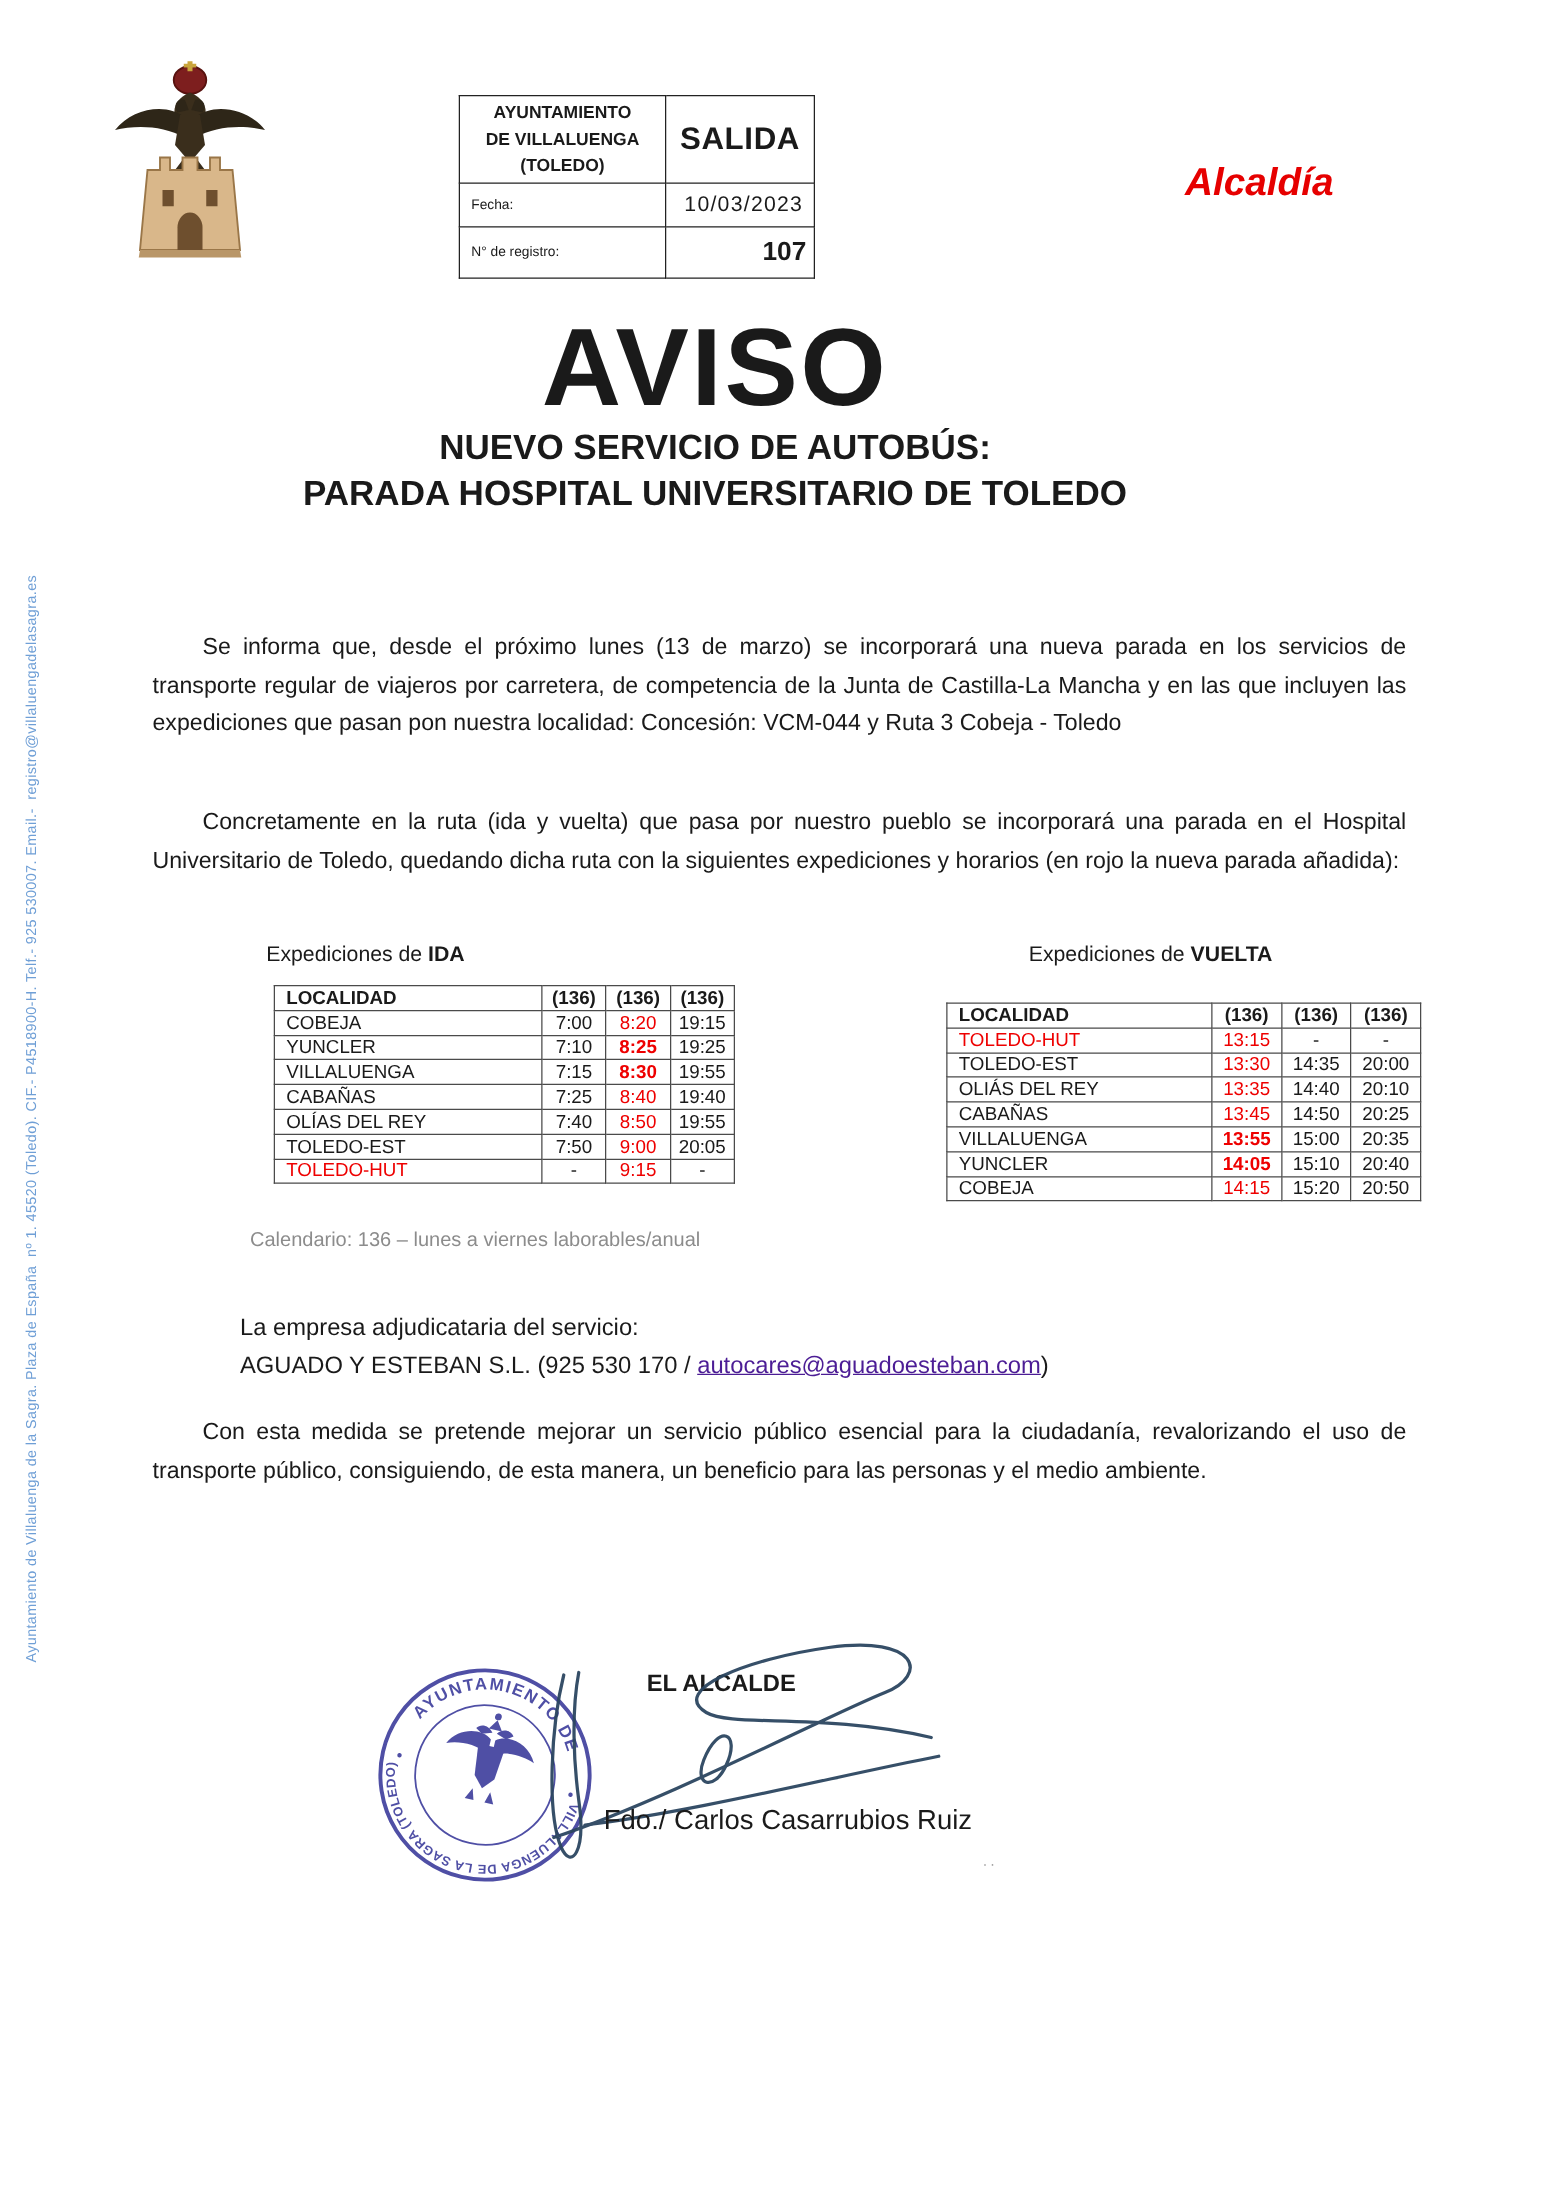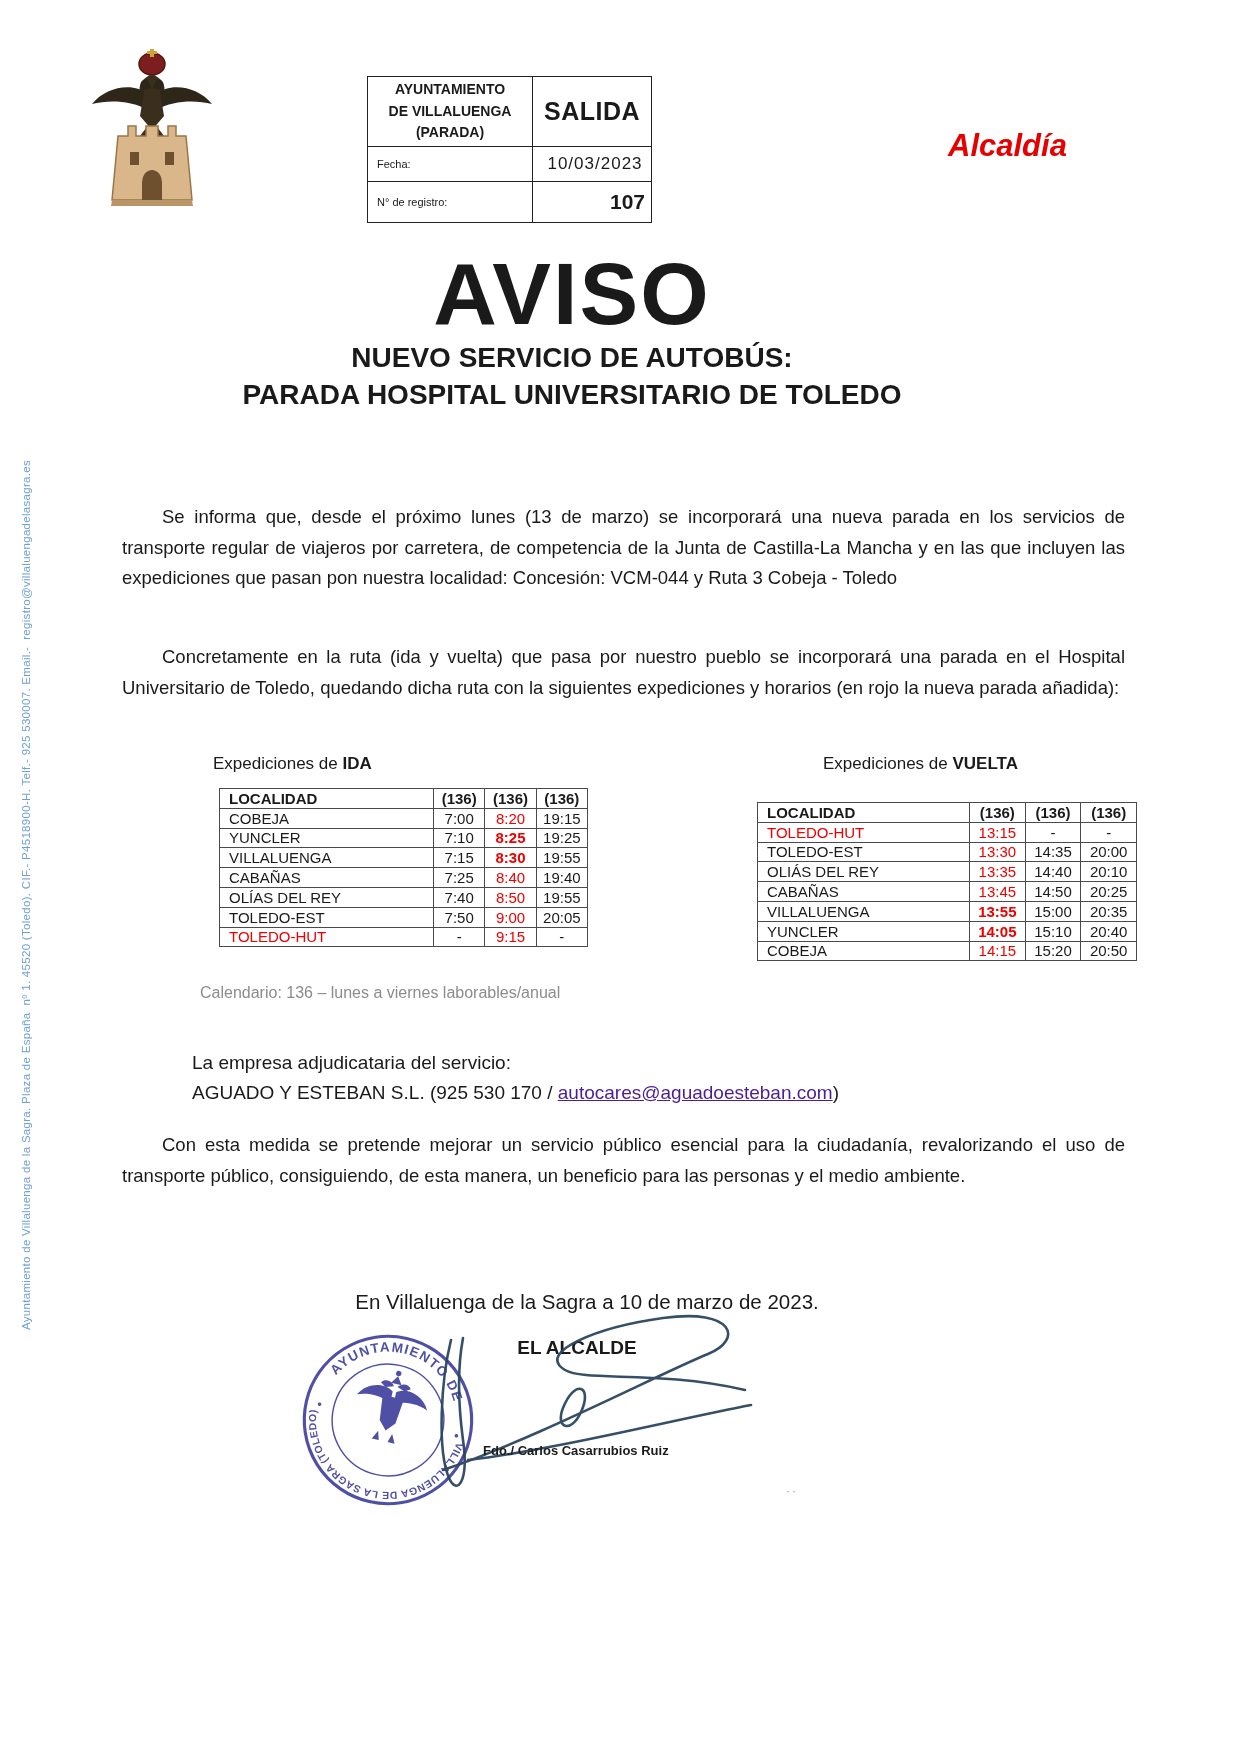--- a/index.html
+++ b/index.html
@@ -58,21 +58,21 @@
   table.times .rb{color:#ee0000;font-weight:bold;}
   
   .calendario{position:absolute;left:200px;top:984px;font-size:16px;color:#8c8c8c;}
   .company{position:absolute;left:192px;top:1048px;font-size:19px;line-height:30px;}
   .company a{color:#4c1d95;text-decoration:underline;}
   
   .dateline{position:absolute;left:122px;top:1290px;width:930px;text-align:center;font-size:20.5px;}
   .alcalde{position:absolute;left:122px;top:1337px;width:910px;text-align:center;font-size:19px;font-weight:bold;}
   .stamp{position:absolute;left:298px;top:1330px;transform:rotate(13deg);opacity:.9;}
   .signature-svg{position:absolute;left:413px;top:1310px;}
-  .fdo{position:absolute;left:483px;top:1443px;font-size:13px;font-weight:bold;}
+  .fdo{position:absolute;left:483px;top:1443px;font-size:22px;font-weight:normal;}
   .sig-mark{position:absolute;left:786px;top:1484px;font-size:12px;color:#9a9a9a;letter-spacing:2px;}
 </style>
 </head>
 <body>
 
 <div class="page">
 
   <div class="sidebar-text">Ayuntamiento de Villaluenga de la Sagra. Plaza de España  nº 1. 45520 (Toledo). CIF.- P4518900-H. Telf.- 925 530007. Email.-  registro@villaluengadelasagra.es</div>
 
   <svg class="crest" width="128" height="168" viewBox="0 0 128 168">
@@ -94,21 +94,21 @@
     </g>
     <path d="M24 152 h80 l1 6 H23 Z" fill="#b99668"></path>
   </svg>
 
   <table class="registry">
     <tbody>
       <tr>
         <td class="org">
           <div>AYUNTAMIENTO</div>
           <div>DE VILLALUENGA</div>
-          <div>(PARADA)</div>
+          <div>(TOLEDO)</div>
         </td>
         <td class="doctype">SALIDA</td>
       </tr>
       <tr class="r2">
         <td class="lbl">Fecha:</td>
         <td class="val-date">10/03/2023</td>
       </tr>
       <tr class="r3">
         <td class="lbl">N° de registro:</td>
         <td class="val-num">107</td>
@@ -247,21 +247,20 @@
 
   <div class="company">
     <div>La empresa adjudicataria del servicio:</div>
     <div>
       <span>AGUADO Y ESTEBAN S.L. (925 530 170 / </span><a href="#">autocares@aguadoesteban.com</a><span>)</span>
     </div>
   </div>
 
   <div id="p3" class="para indent">Con esta medida se pretende mejorar un servicio público esencial para la ciudadanía, revalorizando el uso de transporte público, consiguiendo, de esta manera, un beneficio para las personas y el medio ambiente.</div>
 
-  <div class="dateline">En Villaluenga de la Sagra a 10 de marzo de 2023.</div>
   <div class="alcalde">EL ALCALDE</div>
 
   <svg class="stamp" width="180" height="180" viewBox="0 0 200 200">
     <circle cx="100" cy="100" r="93" fill="none" stroke="#3d3d9c" stroke-width="3.5"></circle>
     <circle cx="100" cy="100" r="62" fill="none" stroke="#3d3d9c" stroke-width="1.6"></circle>
     <defs>
       <path id="arc-top" d="M 24 100 A 76 76 0 0 1 176 100"></path>
       <path id="arc-bottom" d="M 180 100 A 80 80 0 0 1 20 100"></path>
     </defs>
     <text font-family="Liberation Sans, sans-serif" font-size="15" font-weight="bold" fill="#3d3d9c" letter-spacing="1.5">

